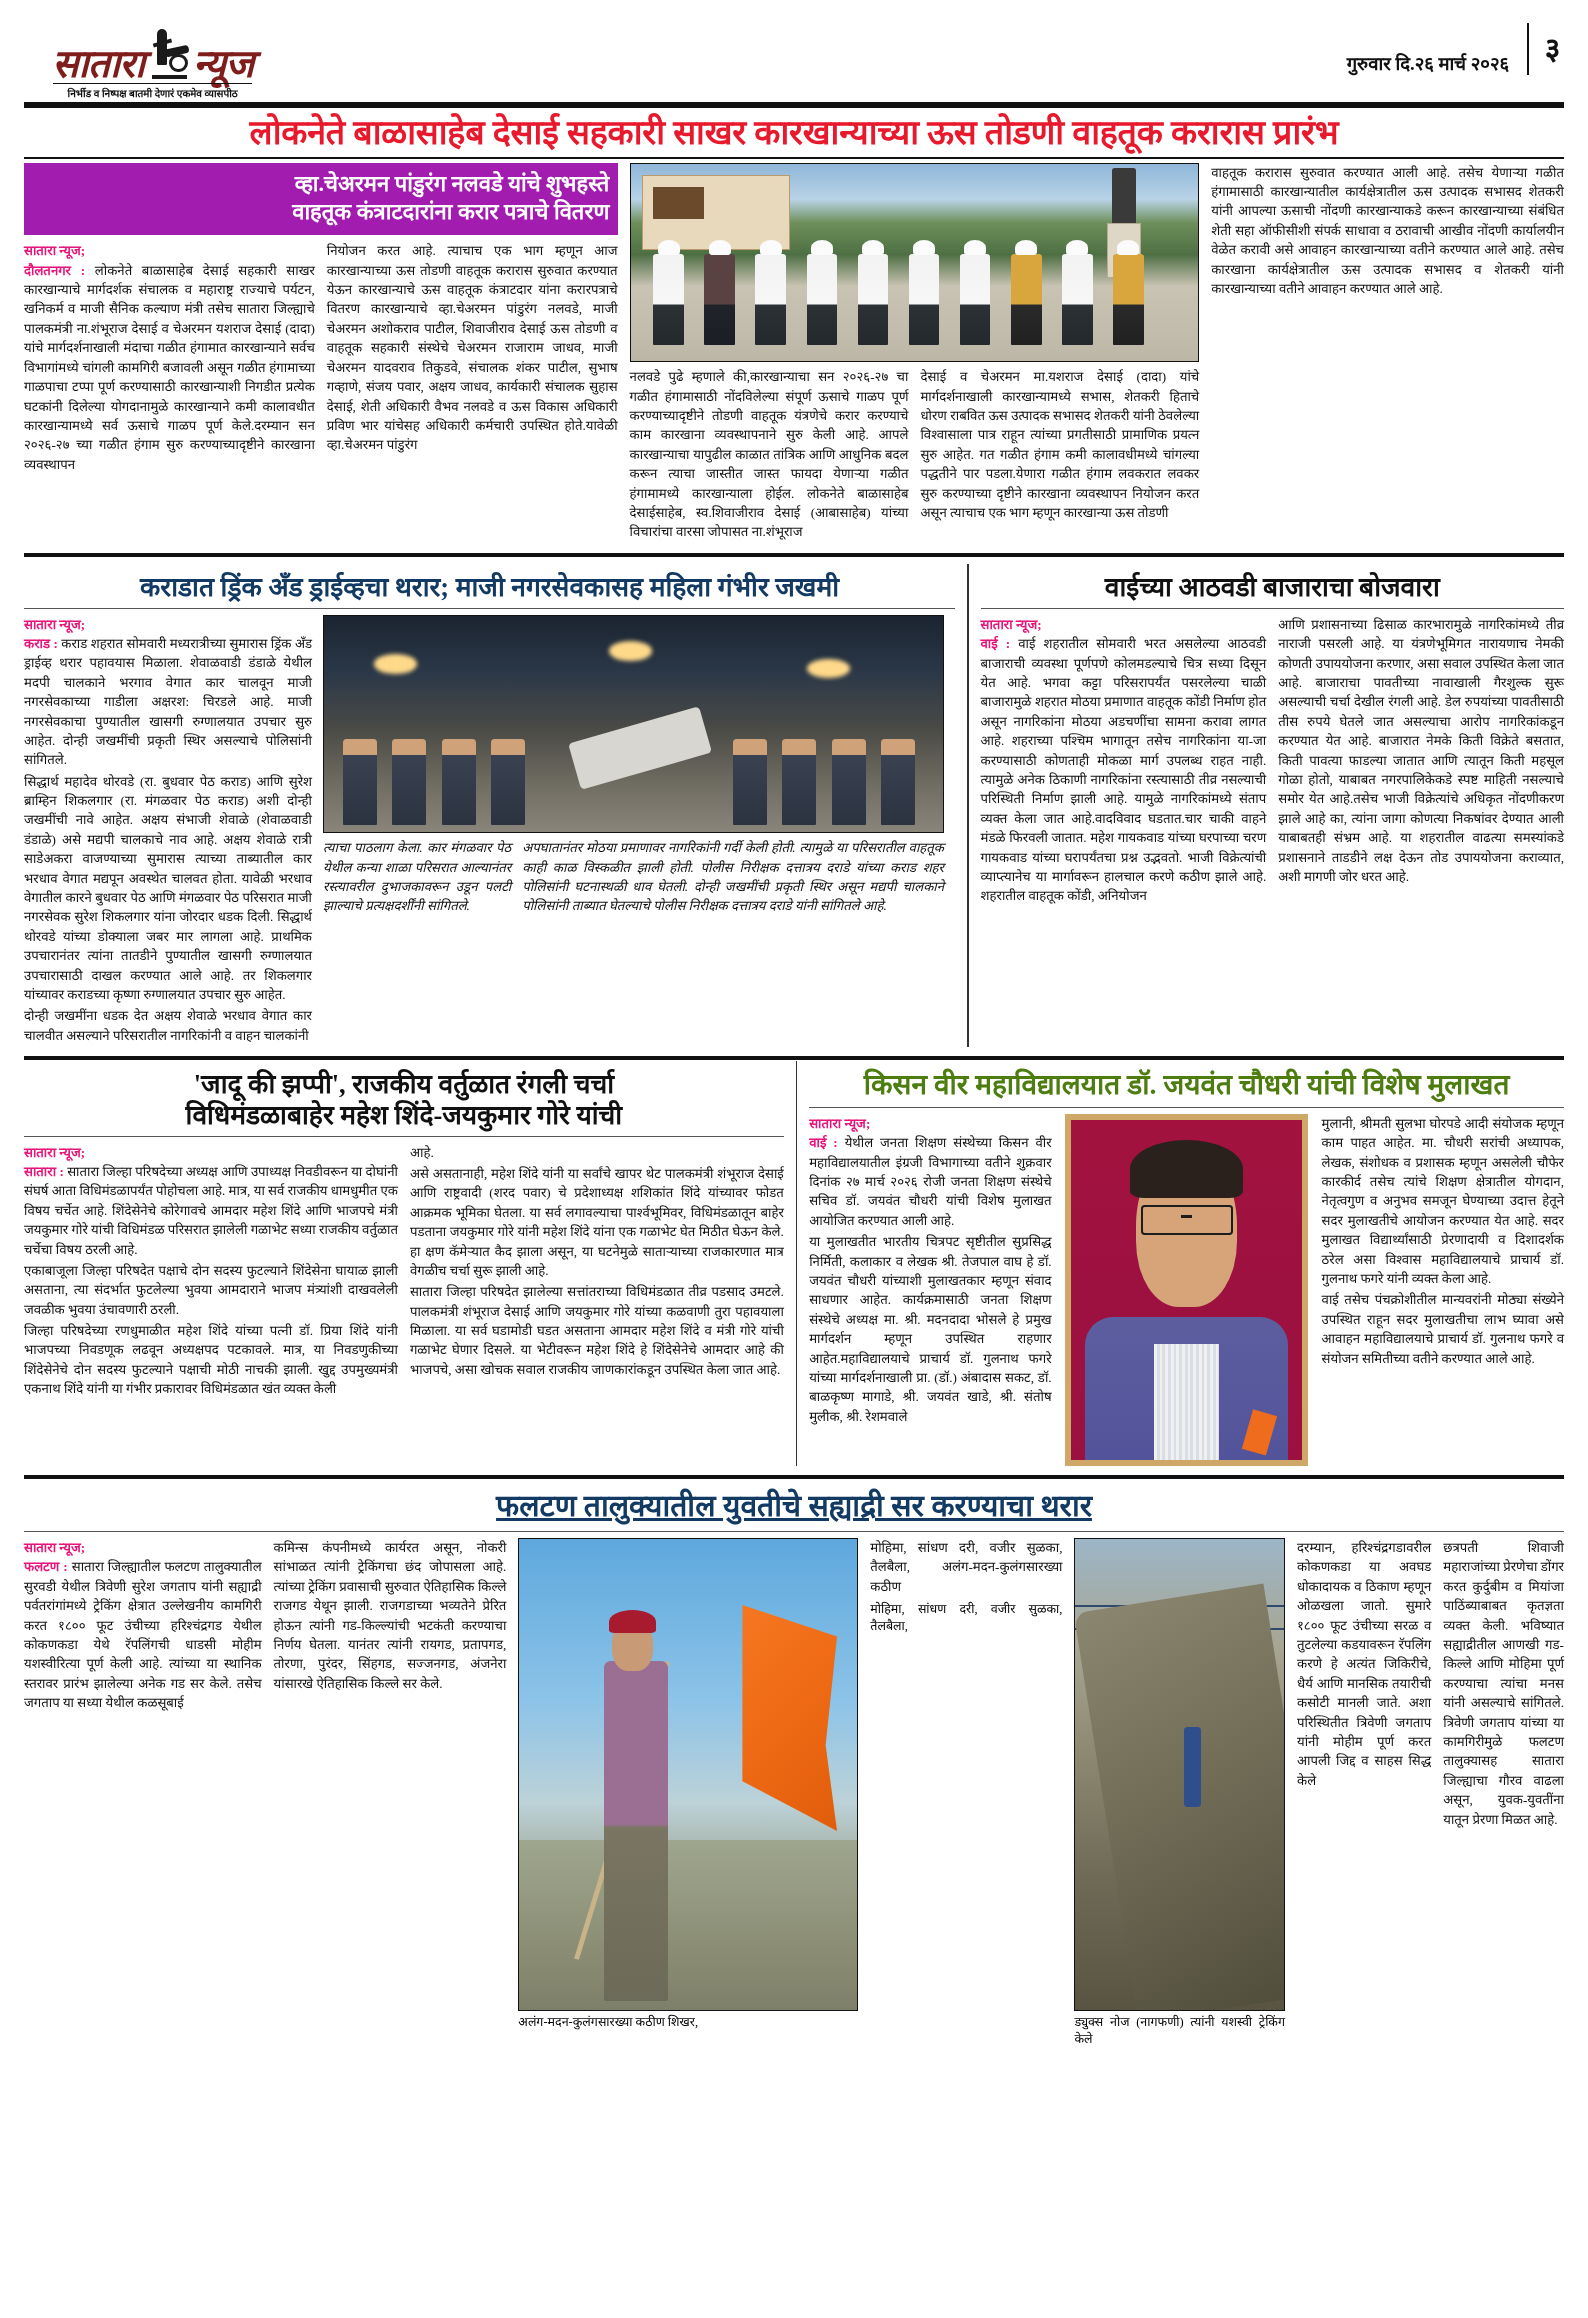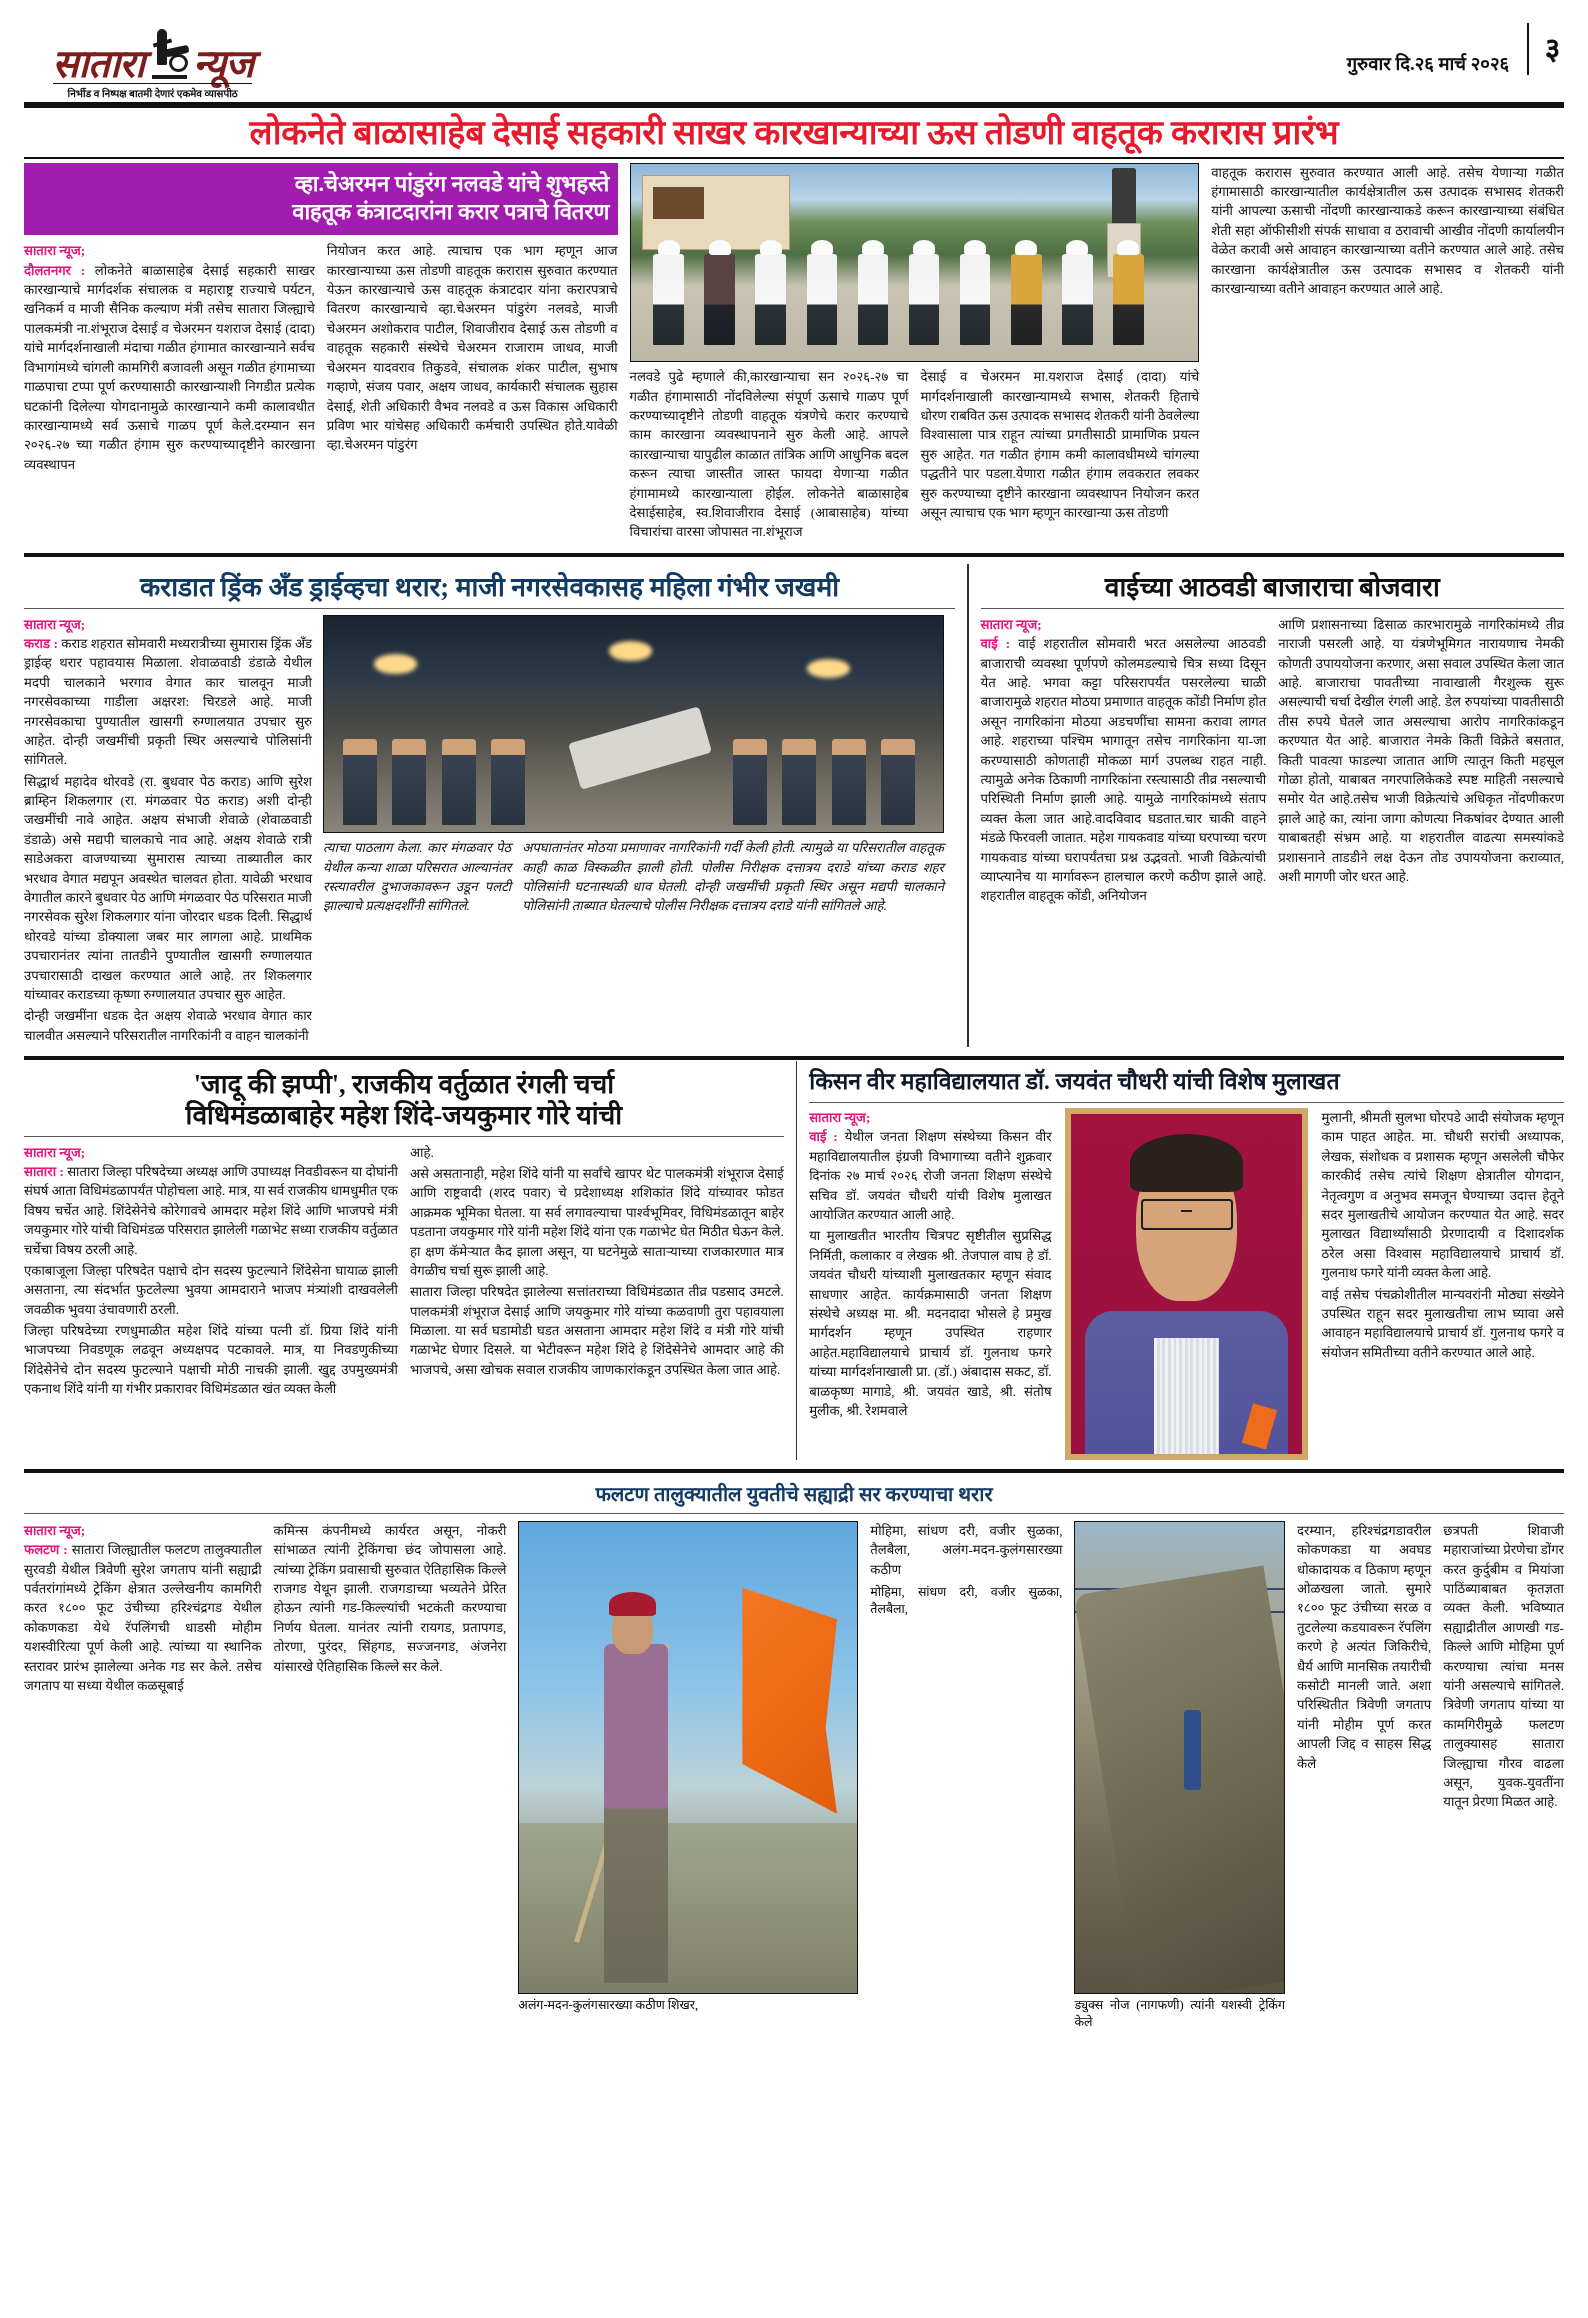--- a/index.html
+++ b/index.html
@@ -99,26 +99,26 @@
   }
   .hl-navy {
     color: #123a63; font-weight: bold; text-align: center;
     font-size: 26.4px; line-height: 1.15; padding: 8.3px 0 5.6px 0;
   }
   .hl-black {
     color: #111; font-weight: bold; text-align: center;
     font-size: 26.4px; line-height: 1.16; padding: 8.3px 0 5.6px 0;
   }
   .hl-red-sm {
-    color: #0f172a; font-weight: bold; text-align: left;
-    font-size: 23px; line-height: 1.16; padding: 8.3px 0 5.6px 0;
+    color: #4d7c0f; font-weight: bold; text-align: center;
+    font-size: 28px; line-height: 1.16; padding: 8.3px 0 5.6px 0;
   }
   .hl-navy-big {
     color: #123a63; font-weight: bold; text-align: center;
-    font-size: 20px; line-height: 1.14; padding: 10.2px 0 7.4px 0;
+    font-size: 30px; line-height: 1.14; padding: 10.2px 0 7.4px 0; text-decoration: underline;
   }
 
   .kicker-box {
     background: #a21caf; color: #fff; font-weight: bold;
     text-align: right; font-size: 22px; line-height: 1.26;
     padding: 7.4px 8.3px 9.3px 8.3px;
   }
 
   
   .body-col {

